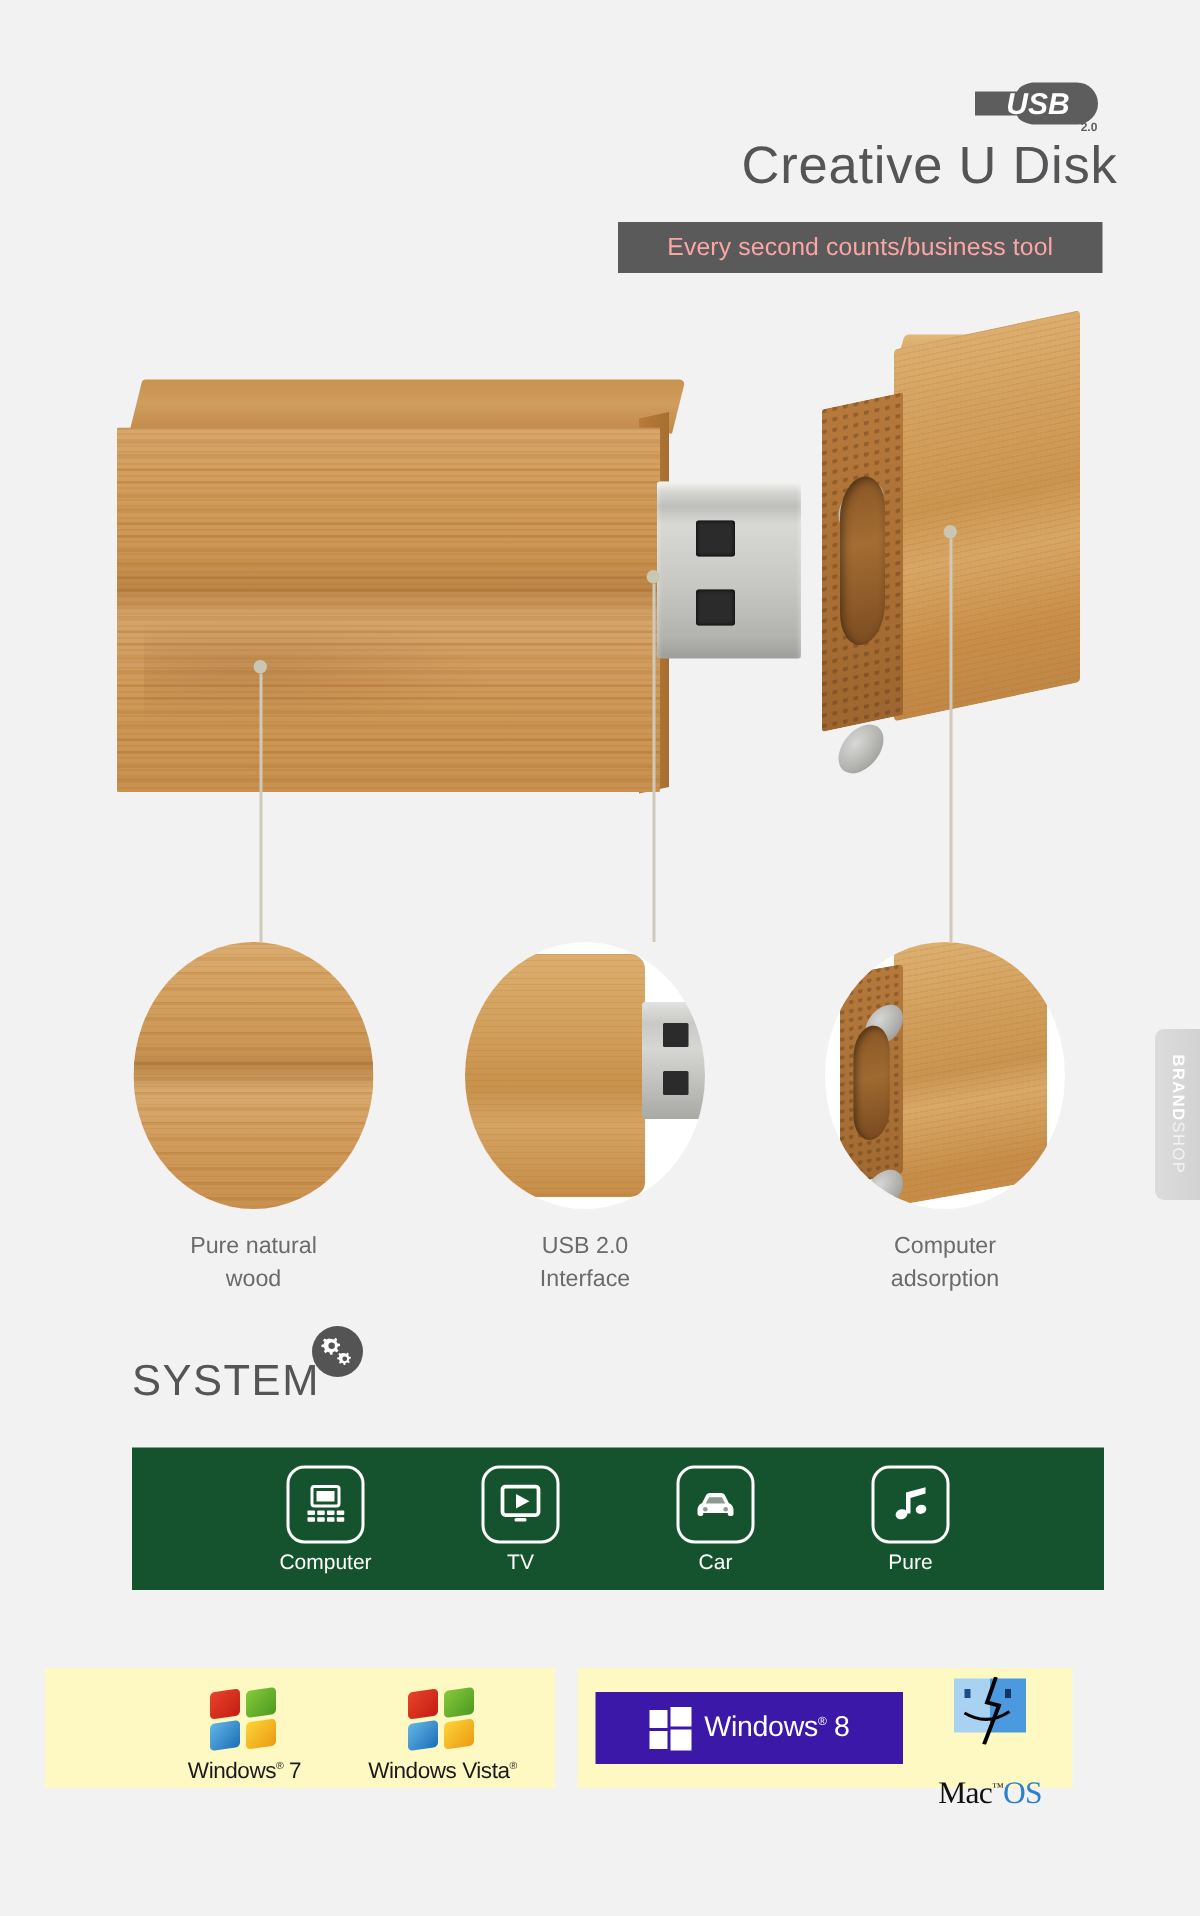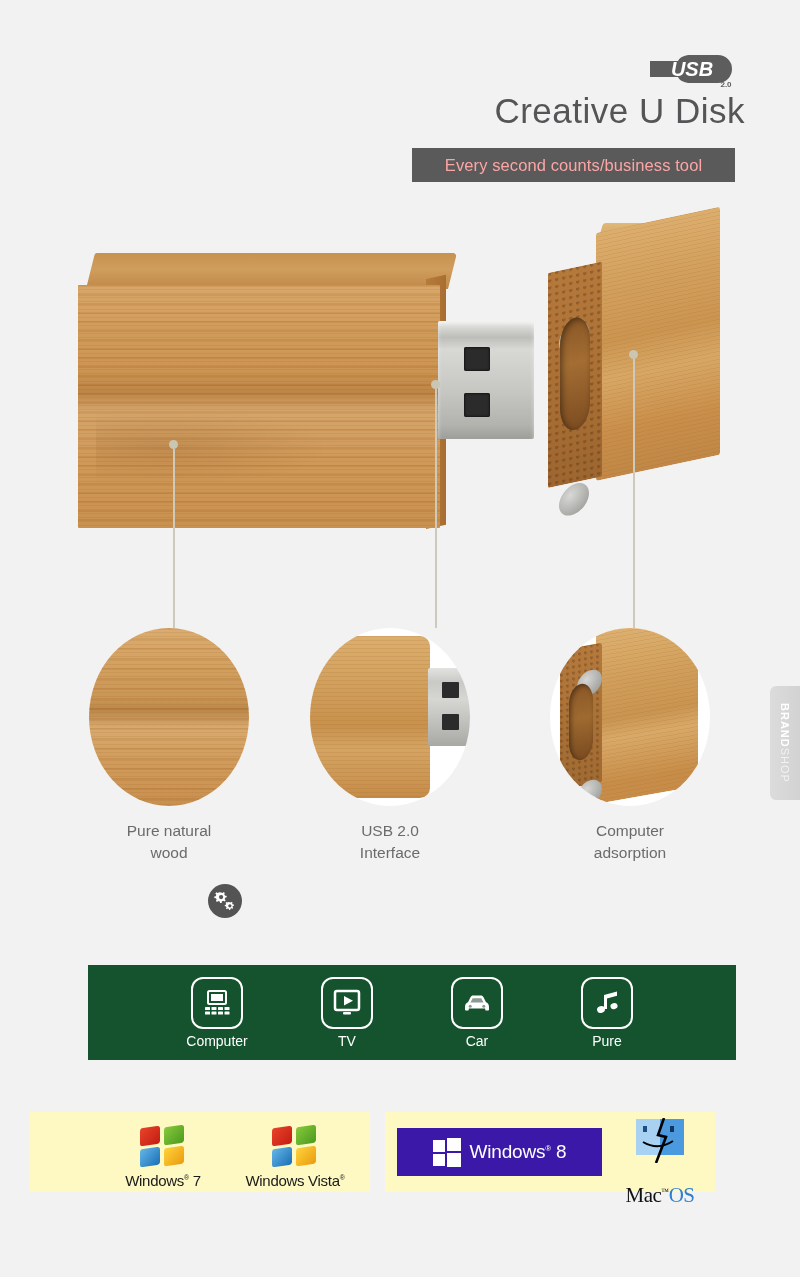--- a/index.html
+++ b/index.html
@@ -353,20 +353,23 @@
         </div>
         <div class="c3-hole"></div>
       </div>
       <div class="cap-label">
         <div>Computer</div>
         <div>adsorption</div>
       </div>
     </div>
   </div>
 
+  <div class="sys-head">
+    <span class="word">SYSTEM</span>
+  </div>
 
   <div class="gear-badge">
     <svg viewBox="0 0 34 34" xmlns="http://www.w3.org/2000/svg">
       <g fill="#ffffff">
         <path d="M13.2 8.6l1.5.35.95-1.05 1.15 1-.55 1.45.85 1.3 1.55.1v1.55l-1.5.35-.45 1.5 1 1.2-1.1 1.1-1.4-.7-1.4.8-.15 1.55h-1.55l-.35-1.5-1.5-.5-1.2 1-1.1-1.1.7-1.4-.8-1.4-1.55-.15v-1.55l1.5-.35.5-1.5-1-1.2 1.1-1.1 1.4.7 1.4-.8z"></path>
         <circle cx="13.1" cy="13.1" r="2.15" fill="#545454"></circle>
         <path d="M21.9 18.2l1.1.26.7-.78.85.74-.4 1.07.63.96 1.15.08v1.15l-1.11.26-.33 1.11.74.89-.81.81-1.04-.52-1.04.6-.11 1.14h-1.15l-.26-1.11-1.11-.37-.89.74-.81-.81.52-1.04-.6-1.04-1.14-.11v-1.15l1.11-.26.37-1.11-.74-.89.81-.81 1.04.52 1.04-.6z"></path>
         <circle cx="21.85" cy="21.85" r="1.6" fill="#545454"></circle>
       </g>
     </svg>

